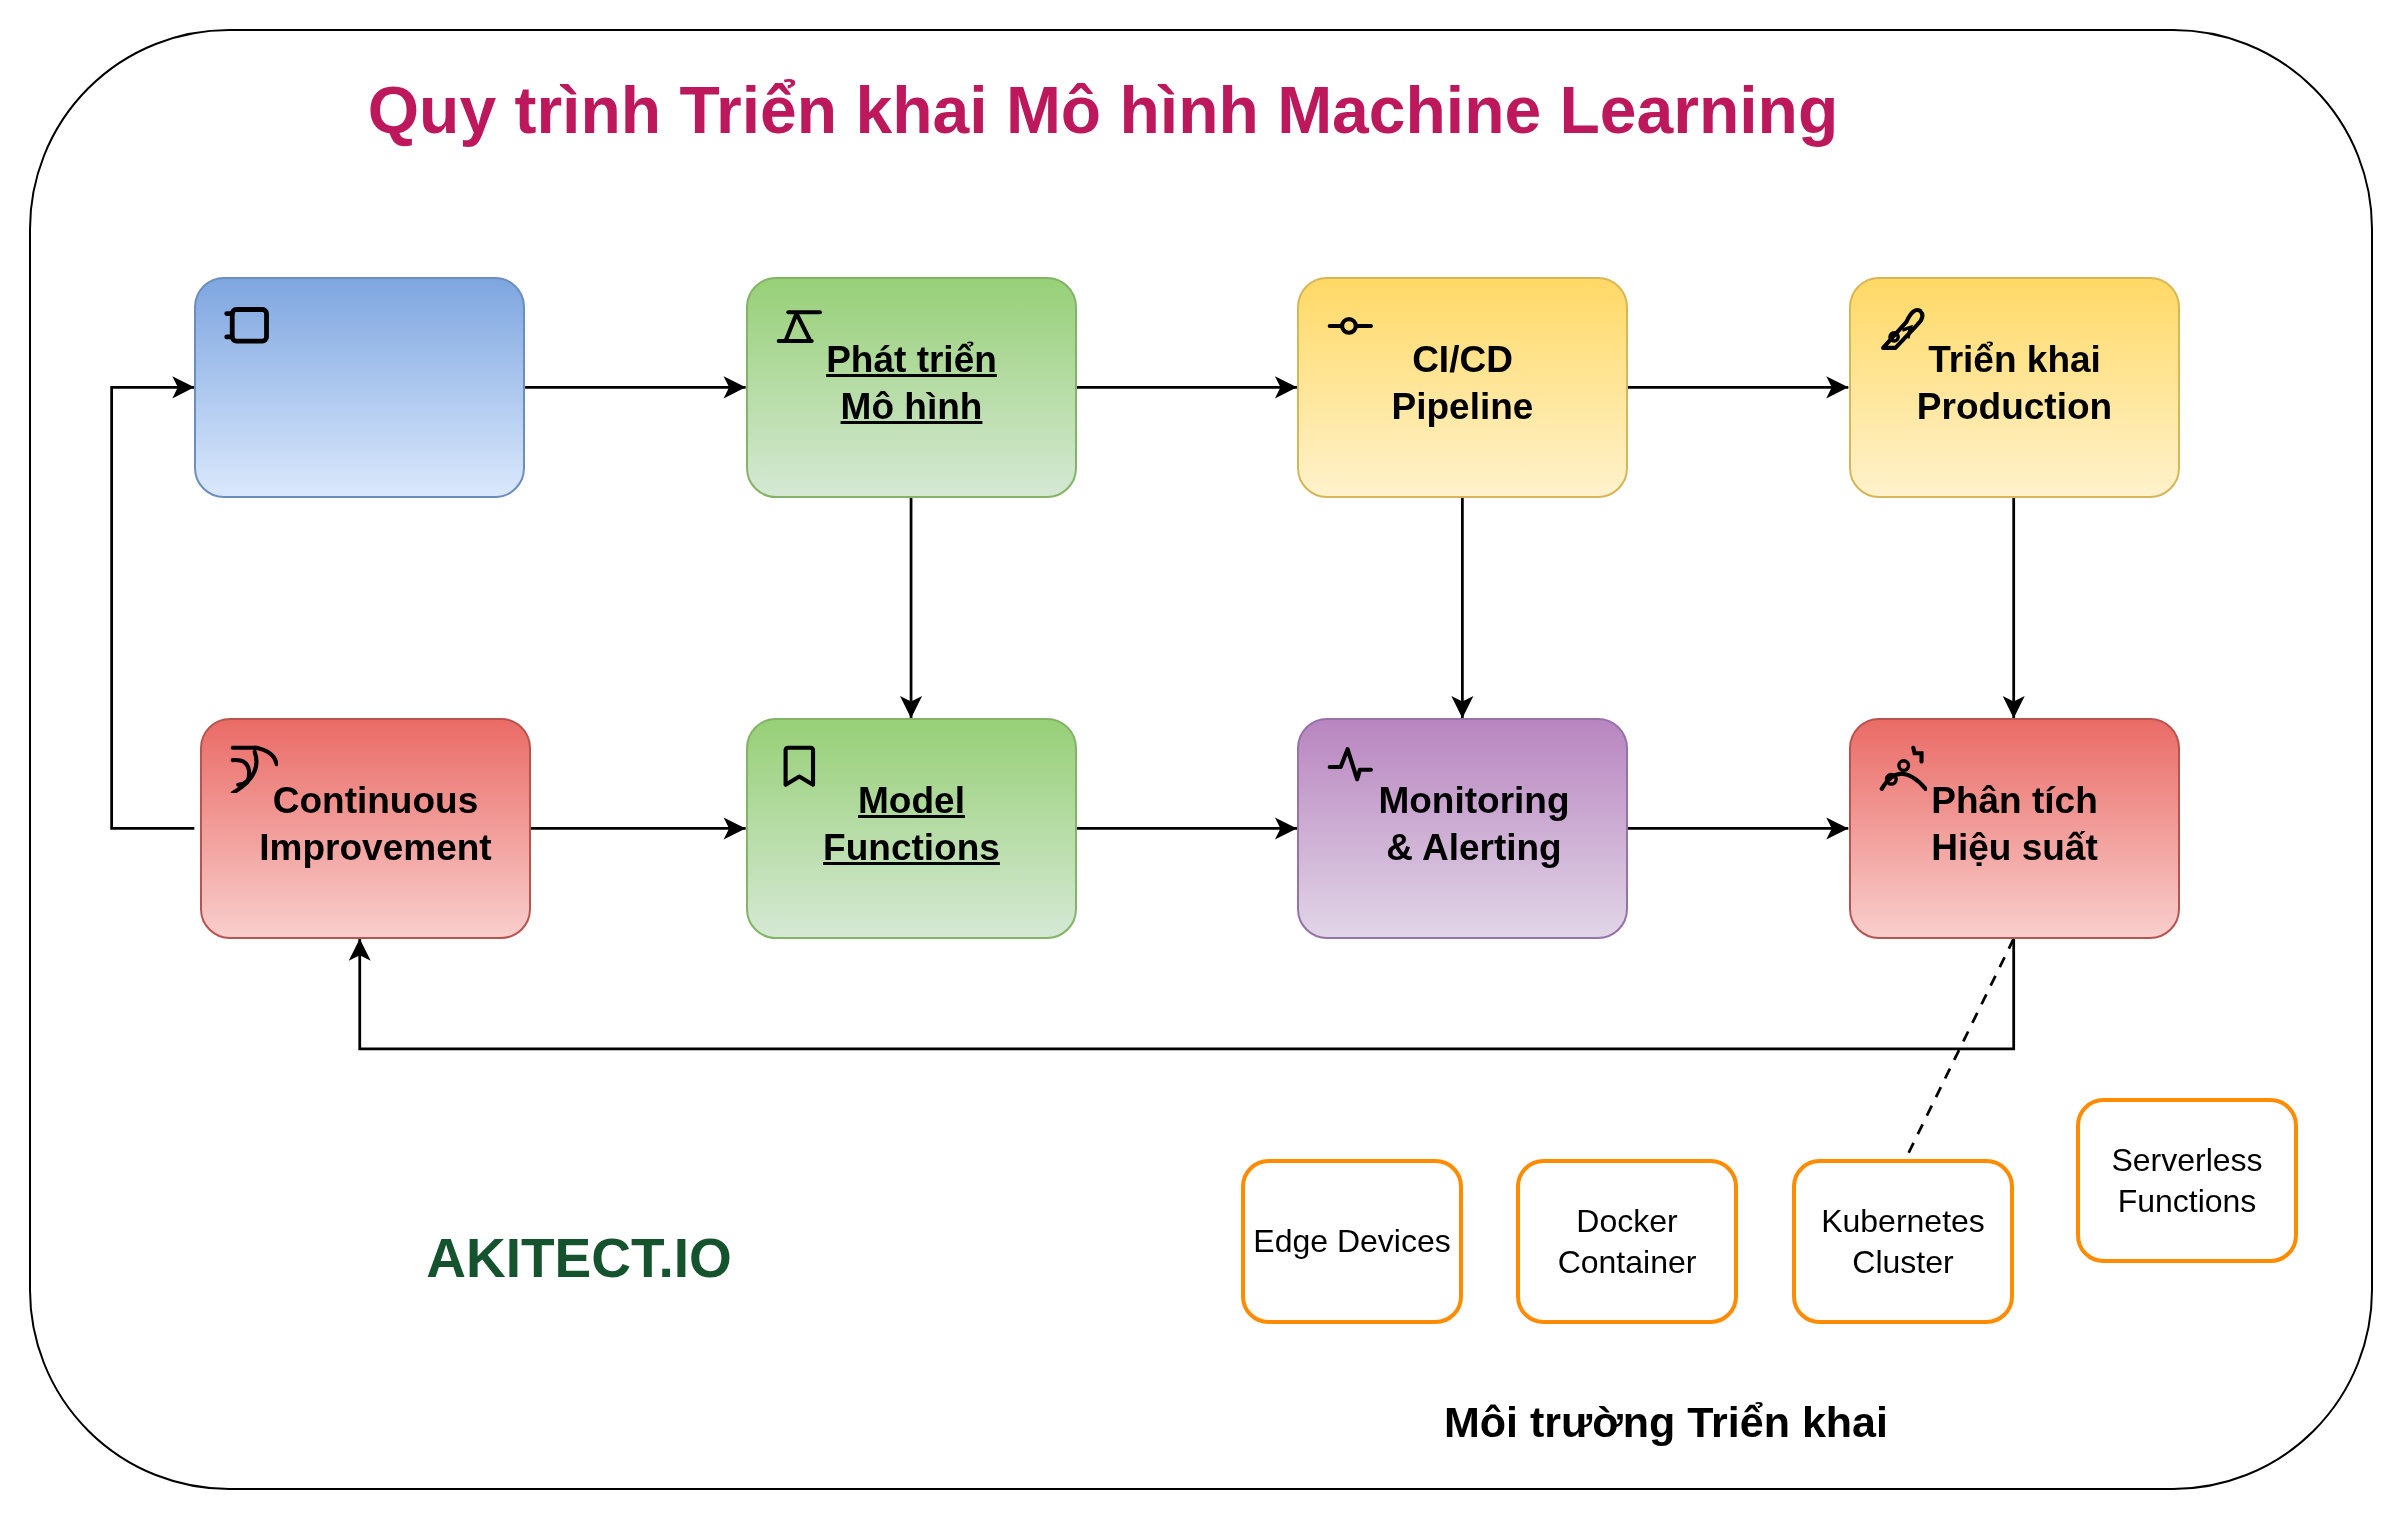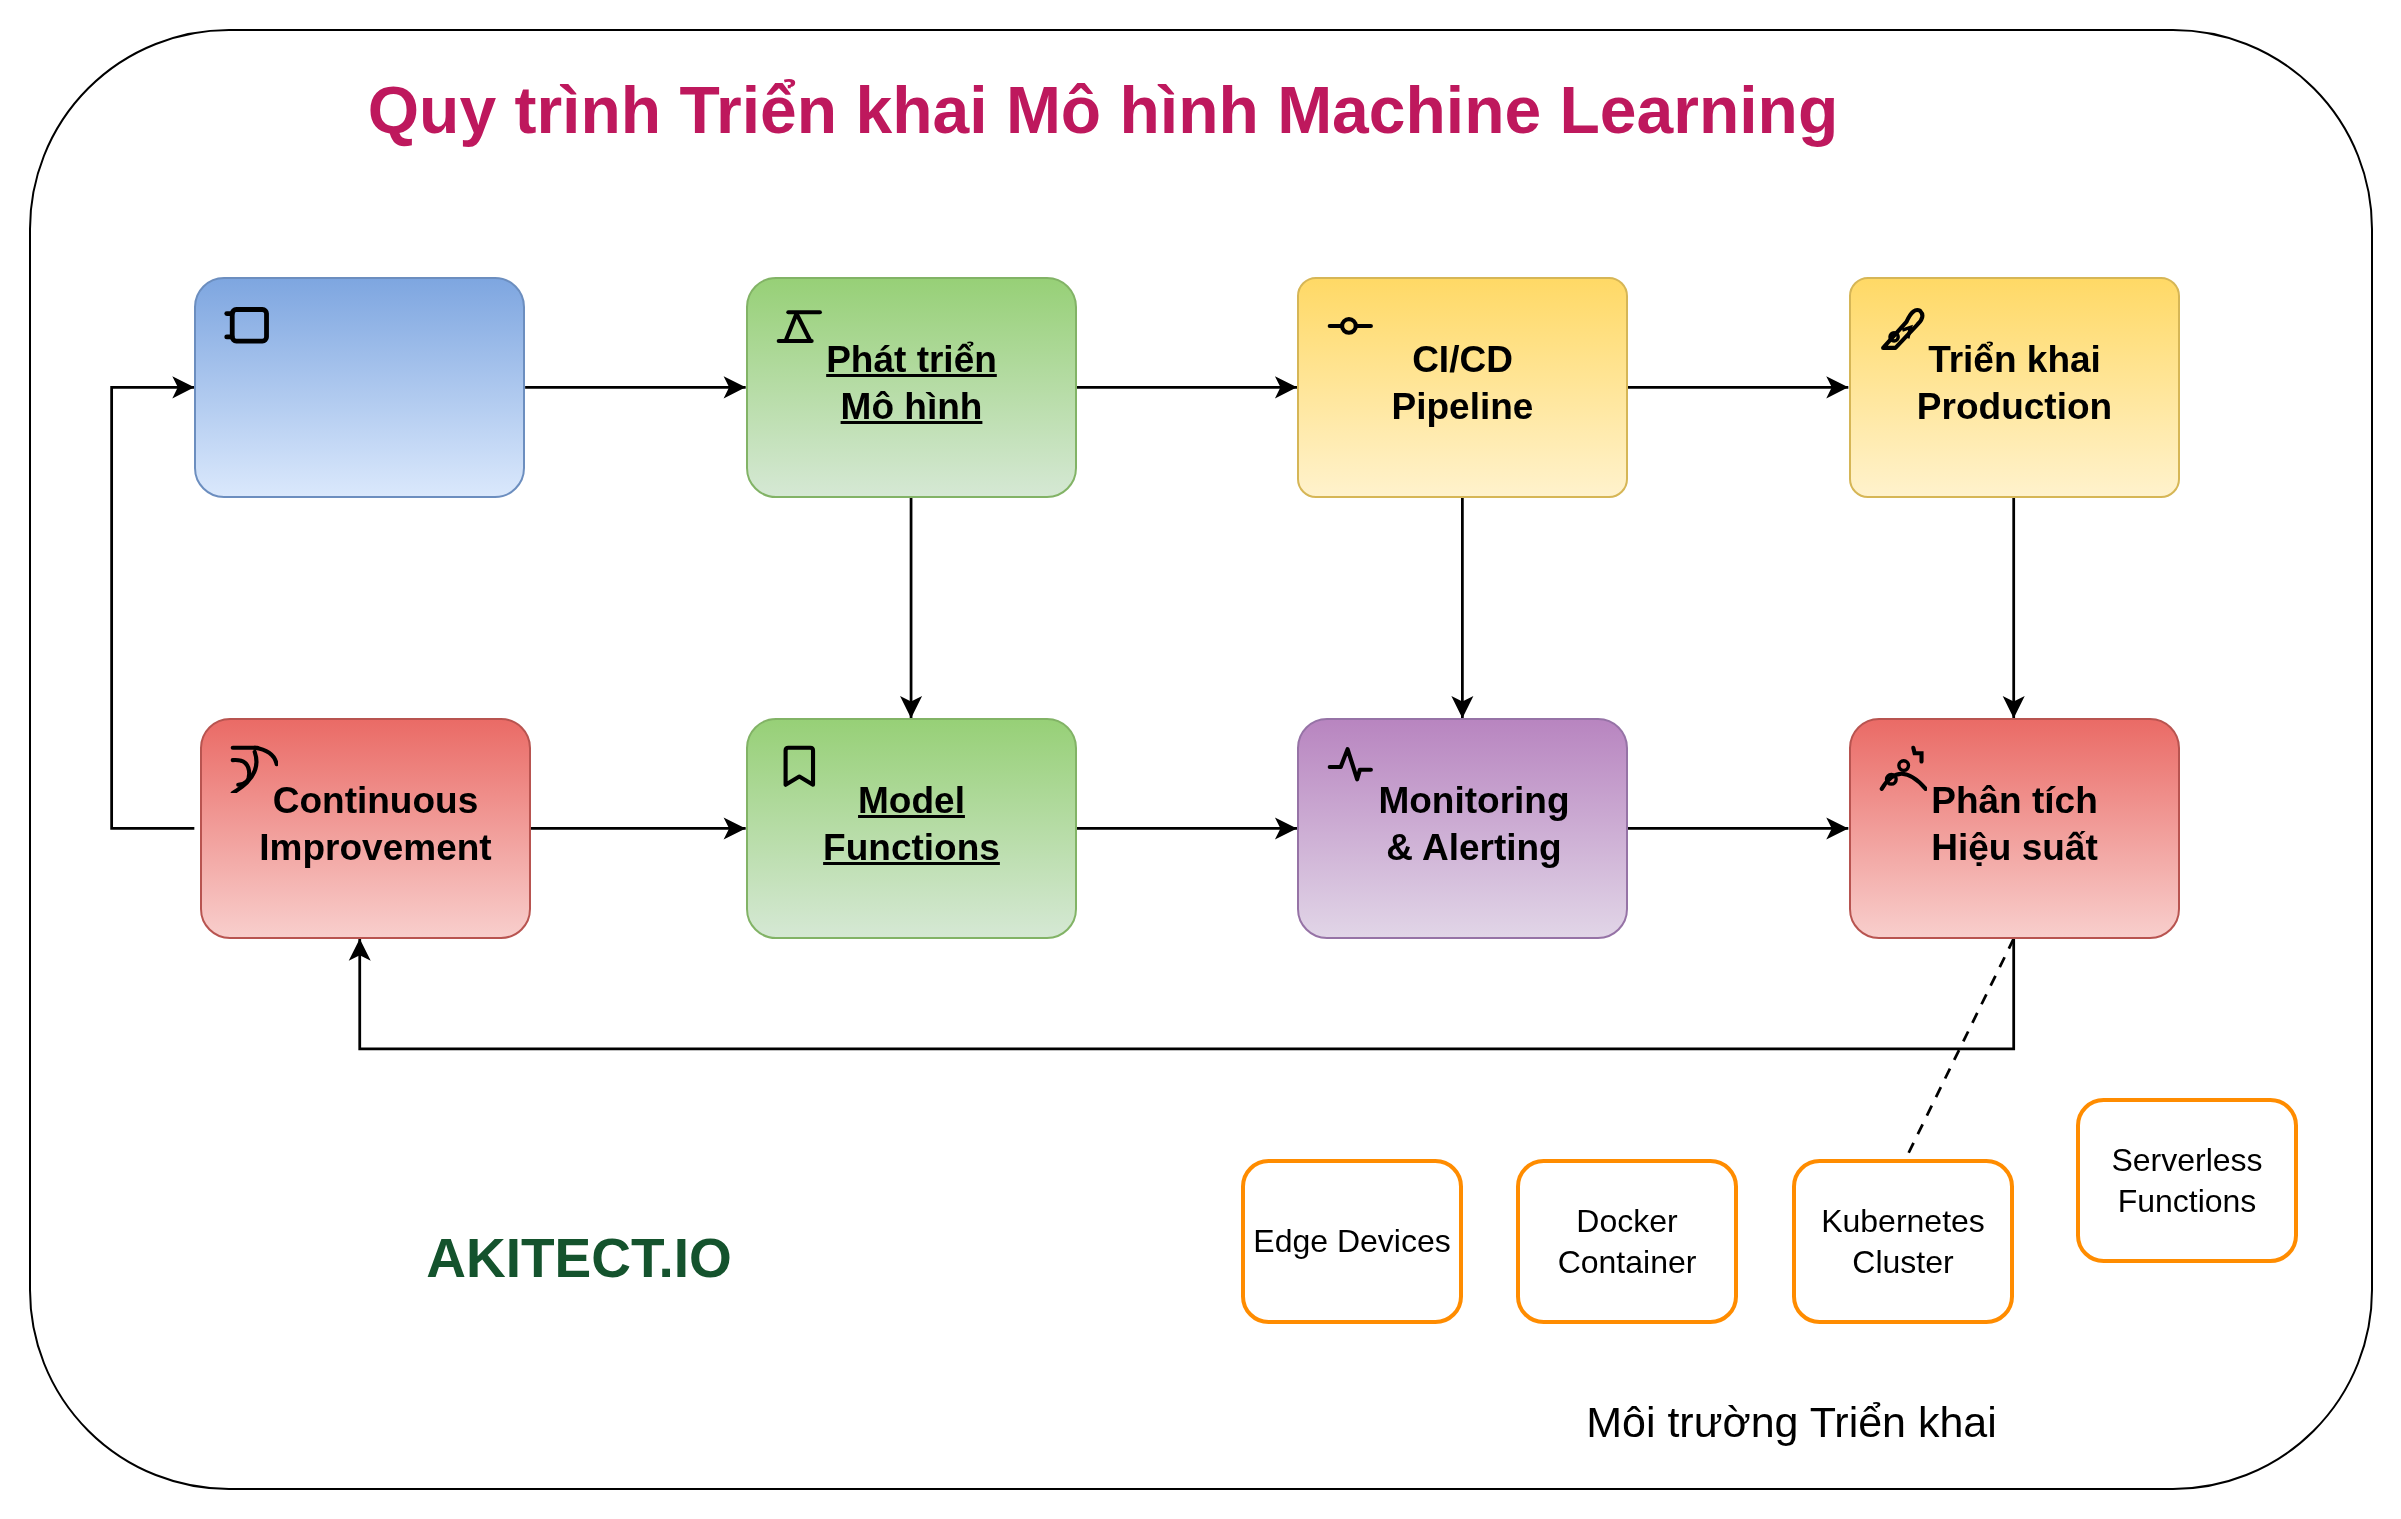--- a/index.html
+++ b/index.html
@@ -5,26 +5,26 @@
   html, body { margin:0; padding:0; background:#ffffff; }
   body { width:2401px; height:1519px; position:relative; overflow:hidden; font-family:"Liberation Sans", sans-serif; }
   .container { position:absolute; left:29px; top:29px; width:2344px; height:1461px; border:2.8px solid #000; border-radius:200px; box-sizing:border-box; background:#fff; }
   .title { position:absolute; left:0; width:2206px; top:69px; text-align:center; font-weight:bold; font-size:66px; color:#be185d; line-height:83px; }
   svg.wires { position:absolute; left:0; top:0; }
   .node { position:absolute; width:331px; height:221px; border-radius:30px; box-sizing:border-box; border:2.8px solid; display:flex; align-items:center; justify-content:center; text-align:center; }
   .node .label { font-weight:bold; font-size:37px; line-height:47px; color:#000; white-space:pre-line; margin-top:-8.3px; }
   .node .icon { position:absolute; left:27.6px; top:25px; width:48px; height:48px; }
   .blue { background:linear-gradient(#7ea6e0, #dae8fc); border-color:#6c8ebf; }
   .green { background:linear-gradient(#97d077, #d5e8d4); border-color:#82b366;text-decoration:underline; }
-  .yellow { background:linear-gradient(#ffd966, #fff2cc); border-color:#d6b656;border-radius:19px; }
+  .yellow { background:linear-gradient(#ffd966, #fff2cc); border-color:#d6b656; }
   .red { background:linear-gradient(#ea6b66, #f8cecc); border-color:#b85450; }
   .purple { background:linear-gradient(#b885c0, #e1d5e7); border-color:#9673a6; }
   .env { position:absolute; width:222px; height:165px; border:4.8px solid #ff8c00; border-radius:27.6px; box-sizing:border-box; background:#fff; display:flex; align-items:center; justify-content:center; text-align:center; }
   .env .label { font-size:32px; line-height:41px; color:#000; white-space:pre-line; }
-  .env-title { position:absolute; left:1516px; width:551px; top:1396px; text-align:center; font-weight:normal; font-size:43px; line-height:52px; color:#000; }
+  .env-title { position:absolute; left:1444px; width:551px; top:1396px; text-align:left; font-weight:bold; font-size:43px; line-height:52px; color:#000; }
   .brand { position:absolute; left:372px; width:414px; top:1227px; text-align:center; font-weight:bold; font-size:55px; line-height:62px; color:#14532d; }
 </style>
 </head>
 <body>
 
 <div class="container"></div>
 
 <div class="title">Quy trình Triển khai Mô hình Machine Learning</div>
 
 <svg class="wires" width="2401" height="1519" viewBox="0 0 3484 2204">

